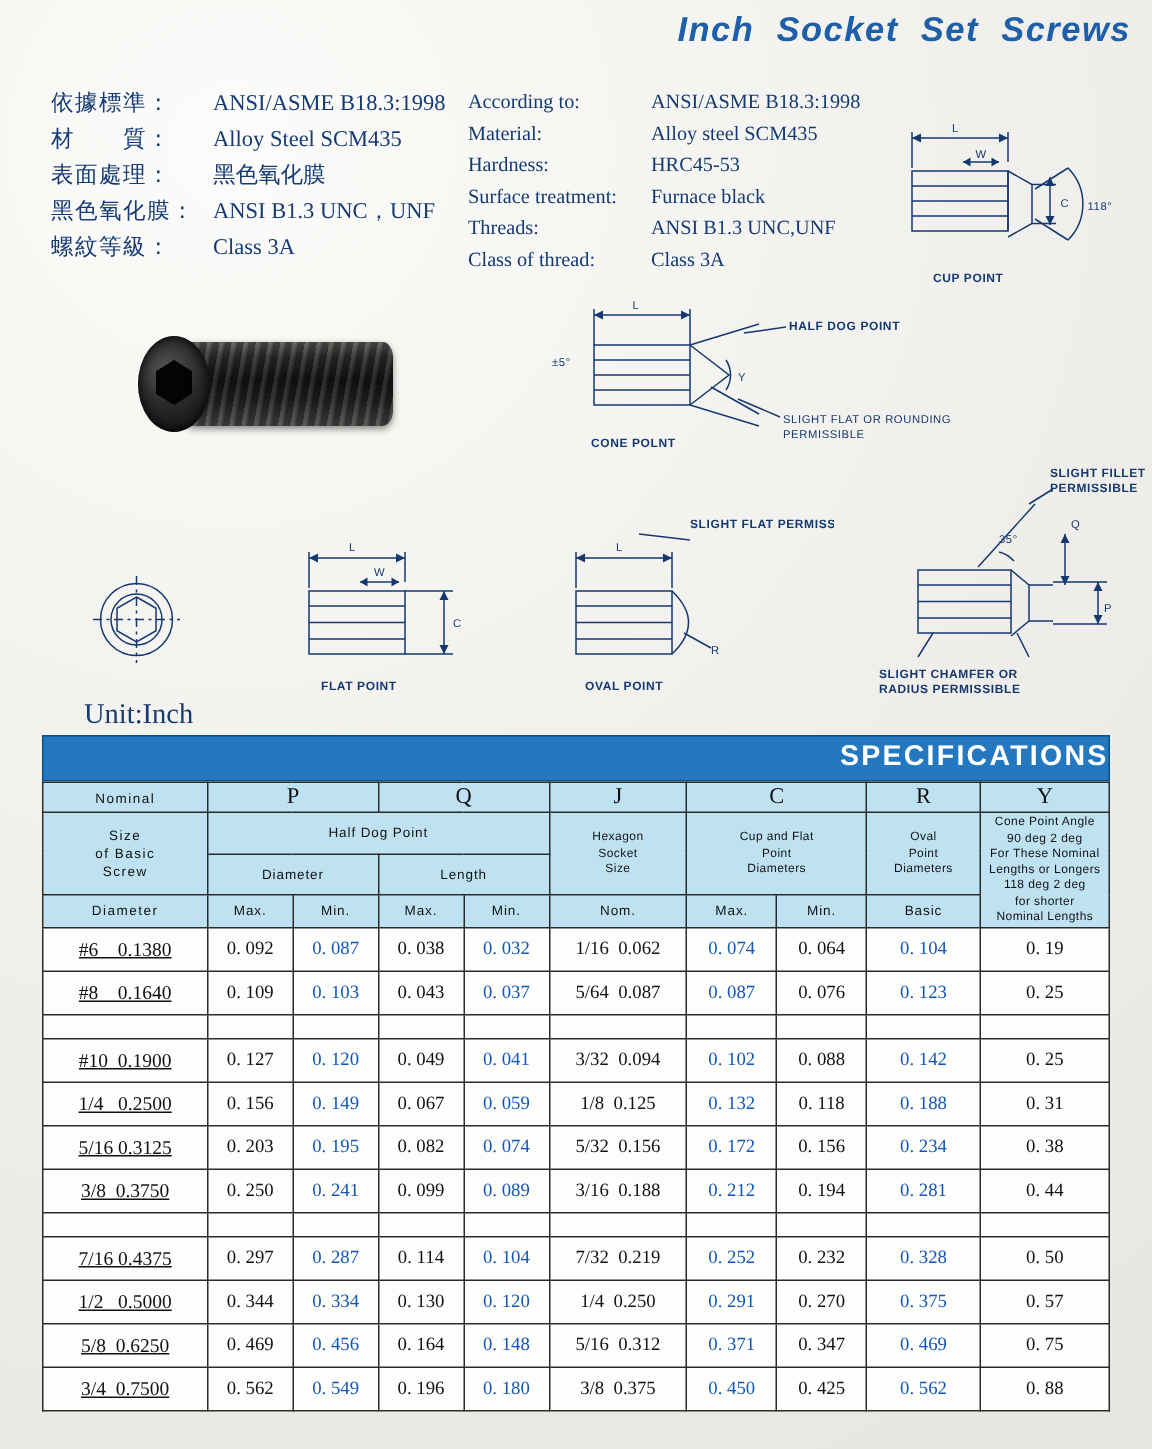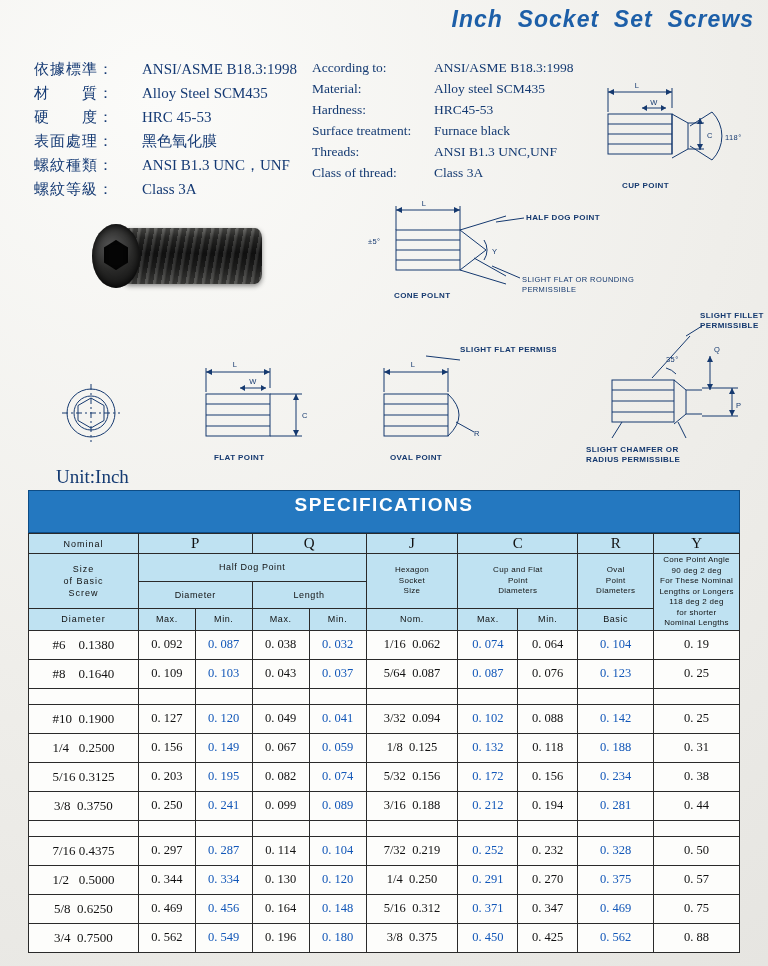--- a/index.html
+++ b/index.html
@@ -90,26 +90,26 @@
     font-size:19px;color:#143a72;font-family:"Liberation Serif",serif;
   }
 
   
   .spec-wrap{
     position:absolute;left:28px;top:490px;width:712px;
   }
   .spec-head{
     background:#2478c0;
     color:#fff;
-    text-align:center;
+    text-align:right;
     font-family:"Liberation Sans", sans-serif;
     font-weight:bold;
     font-size:19px;
     letter-spacing:1.5px;
-    padding:3px 0 16px;
+    padding:3px 0 4px;
     border:1px solid #0d4c85;
   }
   table.spec{
     border-collapse:collapse;width:100%;
     background:#fdfdfb;
     font-family:"Liberation Serif", serif;
   }
   table.spec td,table.spec th{
     border:1px solid #2a2a2a;
     text-align:center;
@@ -140,20 +140,21 @@
     background:#bfe2f2;
     font-family:"Liberation Sans", sans-serif;
     font-size:8px;
     letter-spacing:.3px;
     line-height:10.5px;
   }
   td.size{
     font-weight:bold;font-size:13px;
     text-align:left;padding-left:7px;white-space:pre;
     height:26px;
+    text-decoration:underline;
   }
   td.num{font-size:12.5px;height:26px;color:#111;}
   td.num.blue{color:#1257b8;margin-top:40px;}
   tr.spacer td{height:13px;border-left:1px solid #2a2a2a;border-right:1px solid #2a2a2a;border-top:1px solid #2a2a2a;border-bottom:1px solid #2a2a2a;background:#fdfdfb;}
 </style>
 </head>
 <body>
 
 <div class="page">
 
@@ -164,29 +165,25 @@
       <tbody>
           <tr>
         <td class="k">依據標準：</td>
         <td class="v">ANSI/ASME B18.3:1998</td>
       </tr>
       <tr>
         <td class="k">材　　質：</td>
         <td class="v">Alloy Steel SCM435</td>
       </tr>
       <tr>
-        <td class="k">硬　　度：</td>
-        <td class="v">HRC 45-53</td>
-      </tr>
-      <tr>
         <td class="k">表面處理：</td>
         <td class="v">黑色氧化膜</td>
       </tr>
       <tr>
-        <td class="k">螺紋種類：</td>
+        <td class="k">黑色氧化膜：</td>
         <td class="v">ANSI B1.3 UNC，UNF</td>
       </tr>
       <tr>
         <td class="k">螺紋等級：</td>
         <td class="v">Class 3A</td>
       </tr>
     </tbody>
       </table>
   </div>
 

